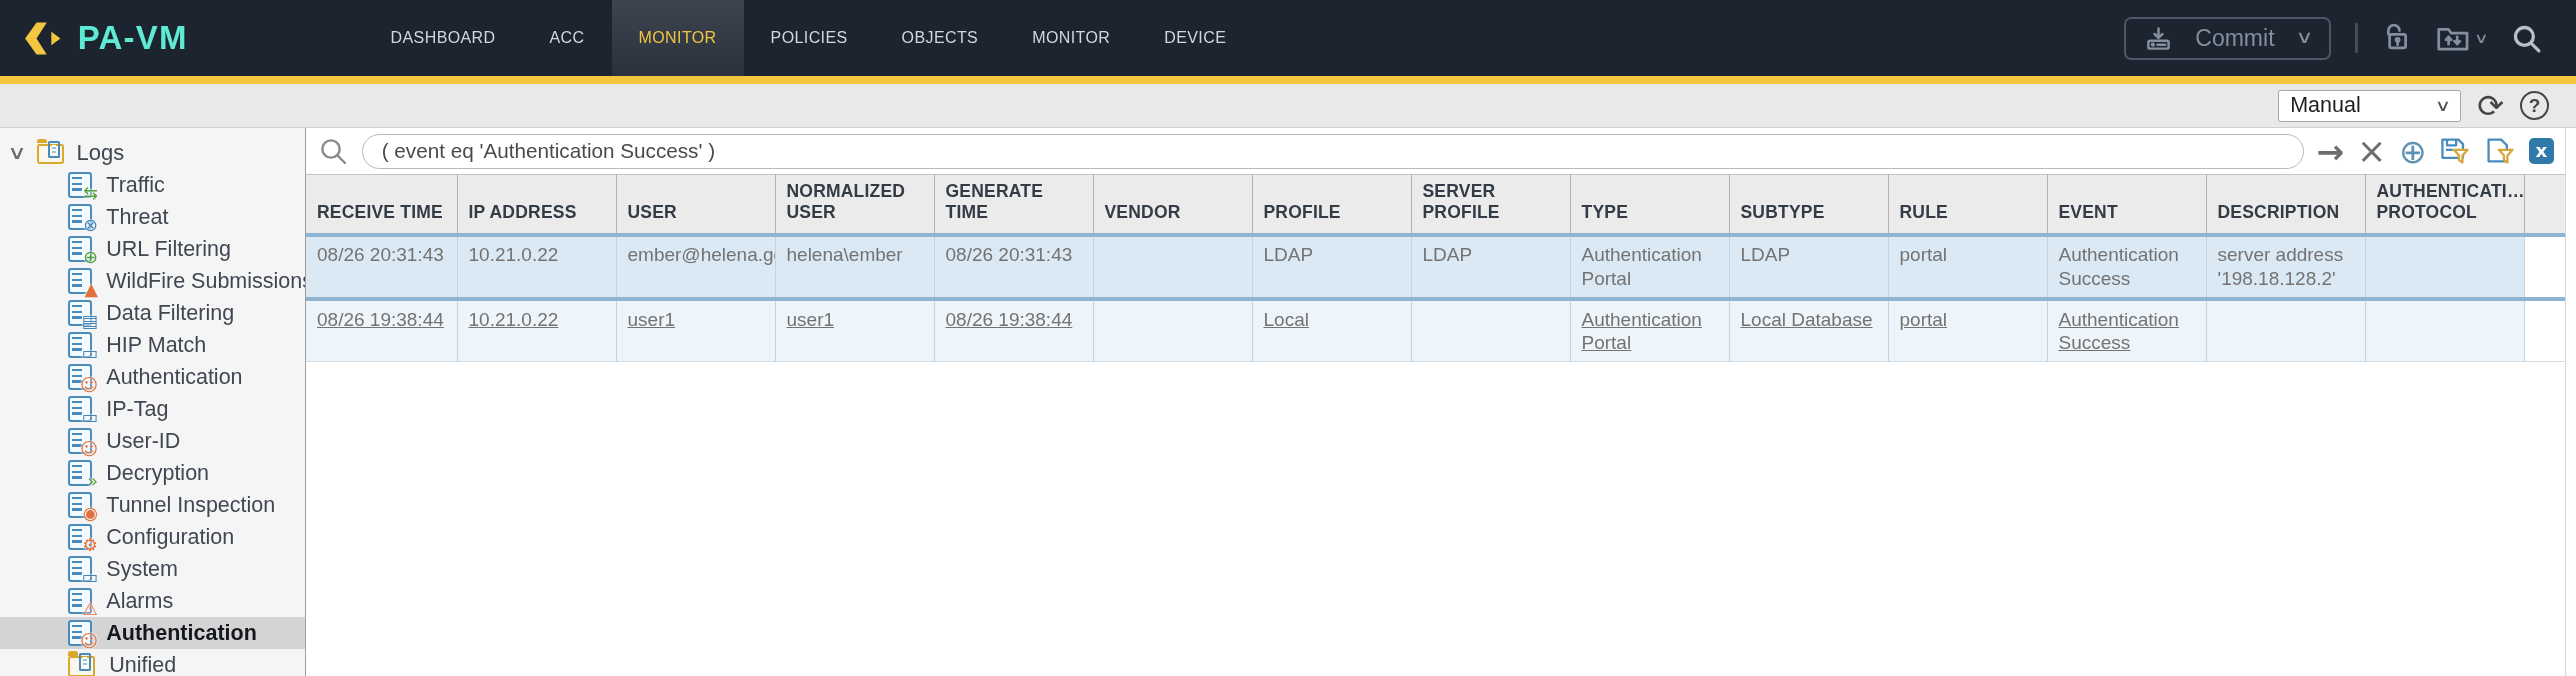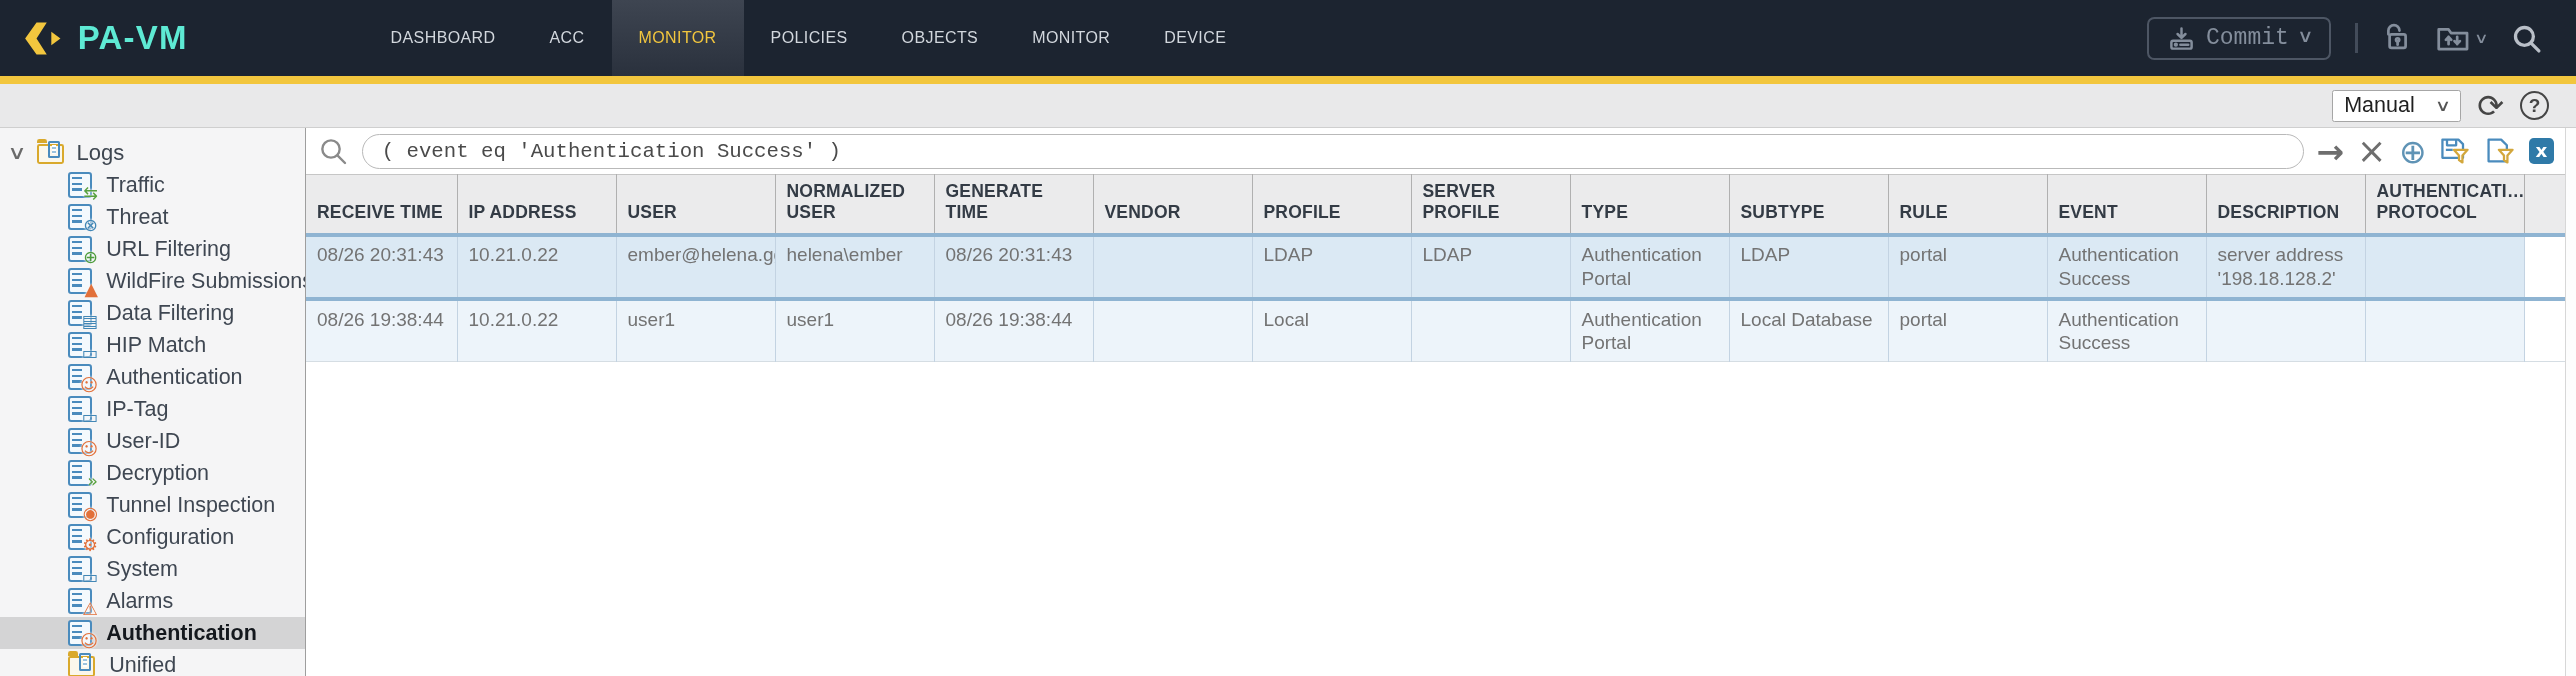--- a/index.html
+++ b/index.html
@@ -11,33 +11,33 @@
   .topnav { height:76px; background:#1c2430; display:flex; align-items:center; flex:0 0 auto; }
   .logo { display:flex; align-items:center; gap:12.7px; margin-left:24px; }
   .logo svg { display:block; }
   .logo-text { color:#5eead4; font-size:33px; font-weight:bold; letter-spacing:1.2px; }
   .tabs { display:flex; height:100%; margin-left:176px; }
   .tab { padding:0 27px; display:flex; align-items:center; color:#d2d7dd; font-size:16px;
          letter-spacing:0.4px; cursor:pointer; white-space:nowrap; }
   .tab.active { background:linear-gradient(180deg,#3e4551 0%,#2a313d 100%); color:#f2c63e; }
   .nav-right { margin-left:auto; display:flex; align-items:center; gap:24px; margin-right:33px; }
   .commit-btn { height:43px; padding:0 19px; background:transparent; border:2.4px solid #4d5664;
-    border-radius:7.2px; color:#848e9c; font-size:23px; display:flex; align-items:center; gap:11px;
-    font-family:Liberation Mono, monospace; cursor:pointer;margin-left:20px; }
+    border-radius:7.2px; color:#848e9c; font-size:23px; display:flex; align-items:center; gap:23px;
+    font-family:Liberation Sans, sans-serif; cursor:pointer;margin-left:20px; }
   .nav-sep { width:2.4px; height:30px; background:#434c5a; }
   .nav-ic { color:#848e9c; display:flex; align-items:center; cursor:pointer; }
   .chev { font-size:17.5px; line-height:1; transform:scaleX(1.4); display:inline-block; }
 
   
   .accent { height:8px; background:#f2c63e; flex:0 0 auto; }
 
   
   .toolbar { height:44px; background:#e9e9ea; border-bottom:0.8px solid #cfcfcf; display:flex;
     align-items:center; justify-content:flex-end; gap:16px; padding-right:27px; flex:0 0 auto; }
-  .select { width:129px; height:32px; background:#fff; border:1.6px solid #a6a6a6; border-radius:2.4px;
+  .select { width:183px; height:32px; background:#fff; border:1.6px solid #a6a6a6; border-radius:2.4px;
     display:flex; align-items:center; justify-content:space-between; padding:0 11px; font-size:21.5px;
     color:#1f1f1f; cursor:pointer; }
   .select .chev { color:#555; font-size:16px; }
   .refresh-ic { font-size:32px; color:#454545; line-height:1; cursor:pointer; font-family:"DejaVu Sans",sans-serif; }
   .help-ic { width:29px; height:29px; border:2.4px solid #454545; border-radius:50%; color:#454545;
     font-size:19px; font-weight:bold; display:flex; align-items:center; justify-content:center; cursor:pointer; }
 
   
   .content { flex:1; display:flex; min-height:0; }
 
@@ -63,40 +63,40 @@
     background:#d9a92c; border-radius:2.4px 2.4px 0 0; }
   .folder-icon .inner-doc { position:absolute; right:1.6px; top:-4.8px; width:12.7px; height:17.5px;
     background:#fff; border:2.4px solid #4a8bbd; border-radius:1.6px; display:block;
     background-image:repeating-linear-gradient(#9cc3de 0 1.6px, transparent 1.6px 4px);
     background-clip:content-box; padding:1.6px; }
 
   
   .main { flex:1; display:flex; flex-direction:column; background:#fff; min-width:0; }
   .filterbar { height:46px; flex:0 0 auto; display:flex; align-items:center; gap:12.7px; padding:0 11px; }
   .pill { flex:1; height:35px; border:1.6px solid #b9b9b9; border-radius:19px; background:#fff;
-    padding:0 19px; font-size:20.7px; color:#4a4a4a; font-family:Liberation Mono, monospace; outline:none; min-width:0; }
+    padding:0 19px; font-size:20.7px; color:#4a4a4a; font-family:Liberation Sans, sans-serif; outline:none; min-width:0; }
   .fb-ic { display:flex; align-items:center; justify-content:center; cursor:pointer; flex:0 0 auto;
     font-family:"DejaVu Sans",sans-serif; }
   .ic-arrow { font-size:33px; color:#6e6e6e; font-weight:bold; line-height:1; }
   .ic-x { font-size:35px; color:#6e6e6e; line-height:1; }
   .ic-plus { font-size:33px; color:#5f93b5; line-height:1; }
   .export-x { width:25.4px; height:25.4px; background:#2f7aa8; border-radius:4.8px; color:#fff;
     font-weight:bold; font-size:18.3px; display:flex; align-items:center; justify-content:center; }
 
   
   .gridwrap { flex:1; min-height:0; }
   table { border-collapse:collapse; table-layout:fixed; width:100%; }
   thead th { background:#ebebec; border-top:0.8px solid #c6c6c6; border-bottom:2.4px solid #9a9a9a;
     border-right:1.6px solid #b0b0b0; height:56px; vertical-align:bottom; text-align:left;
     padding:6.4px 9.5px 9.5px 11px; font-size:17.5px; font-weight:bold; color:#333b45;
     letter-spacing:0.2px; cursor:pointer; }
   thead th.filler { border-right:none; cursor:default; }
   tbody tr { border-top:4px solid #8fb4d2; }
   tbody tr.row-a td { background:#dbe9f4; }
-  tbody tr.row-b td { background:#edf4fa; }
+  tbody tr.row-b td { background:#edf4fa;text-decoration:underline; }
   tbody tr.last { border-bottom:1.6px solid #d5dde3; }
   tbody td { border-right:1.6px solid #c3d3e2; height:56px; vertical-align:top;
     padding:6.4px 9.5px 6.4px 11px; font-size:19px; line-height:1.25; color:#737373; overflow:hidden; }
   tbody td.filler { background:#fff !important; border-right:none; }
 
   
   .gutter { width:11px; flex:0 0 auto; background:#fdfdfd; border-left:0.8px solid #d7d7d7; }
 
   
   .svg-stroke { stroke:#848e9c; fill:none; stroke-width:2.2; stroke-linecap:round; stroke-linejoin:round; }

